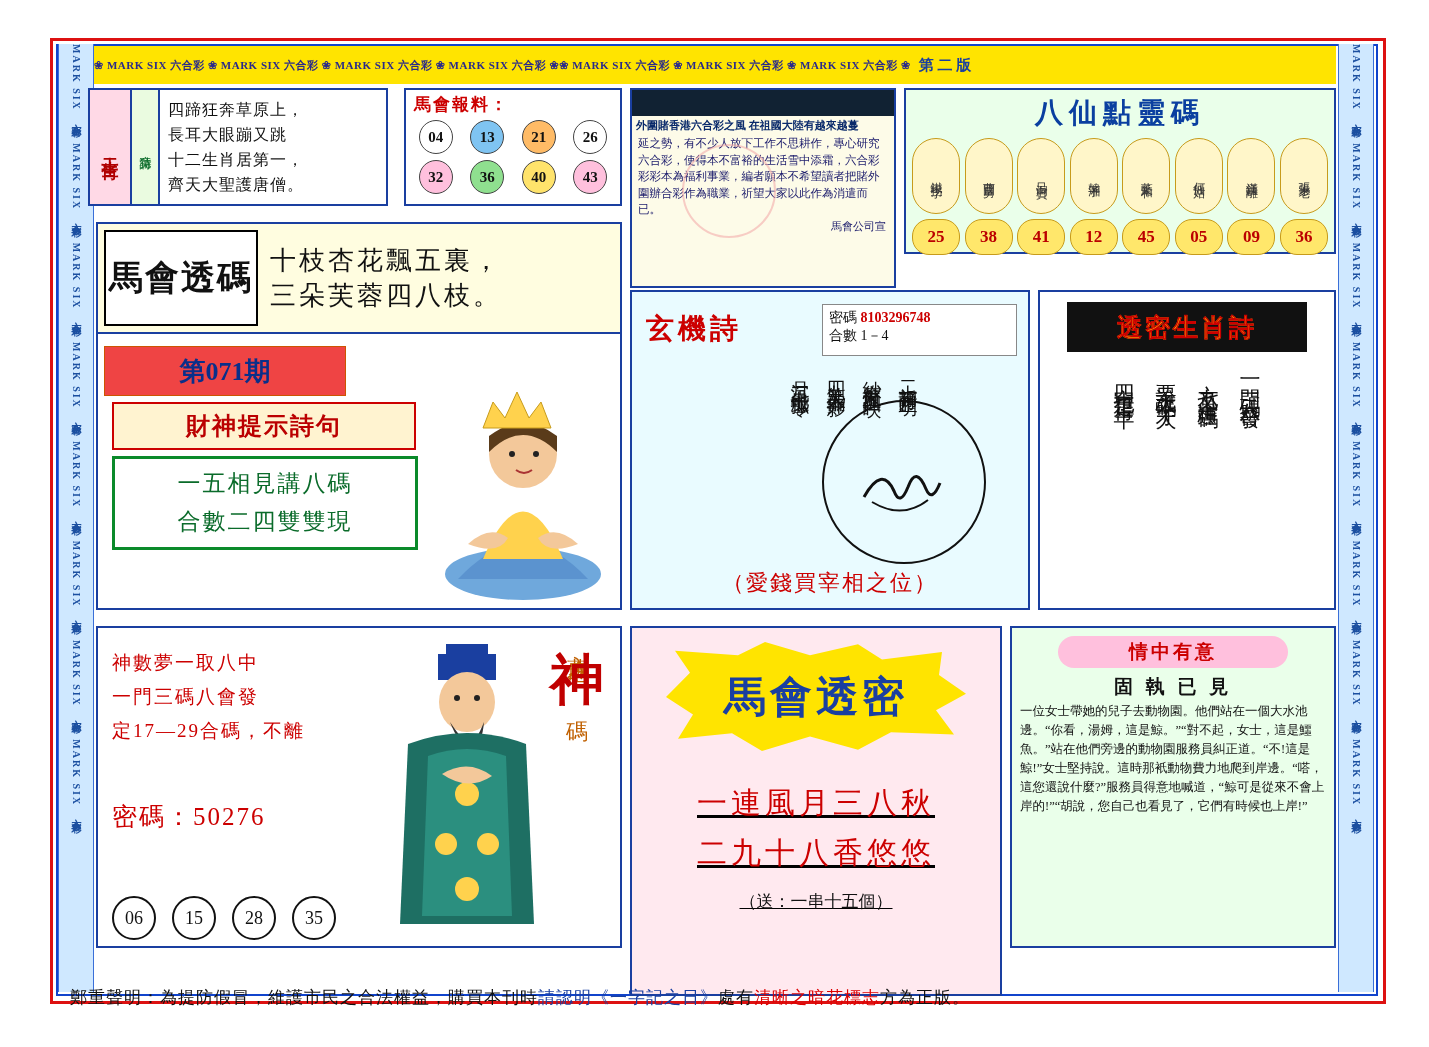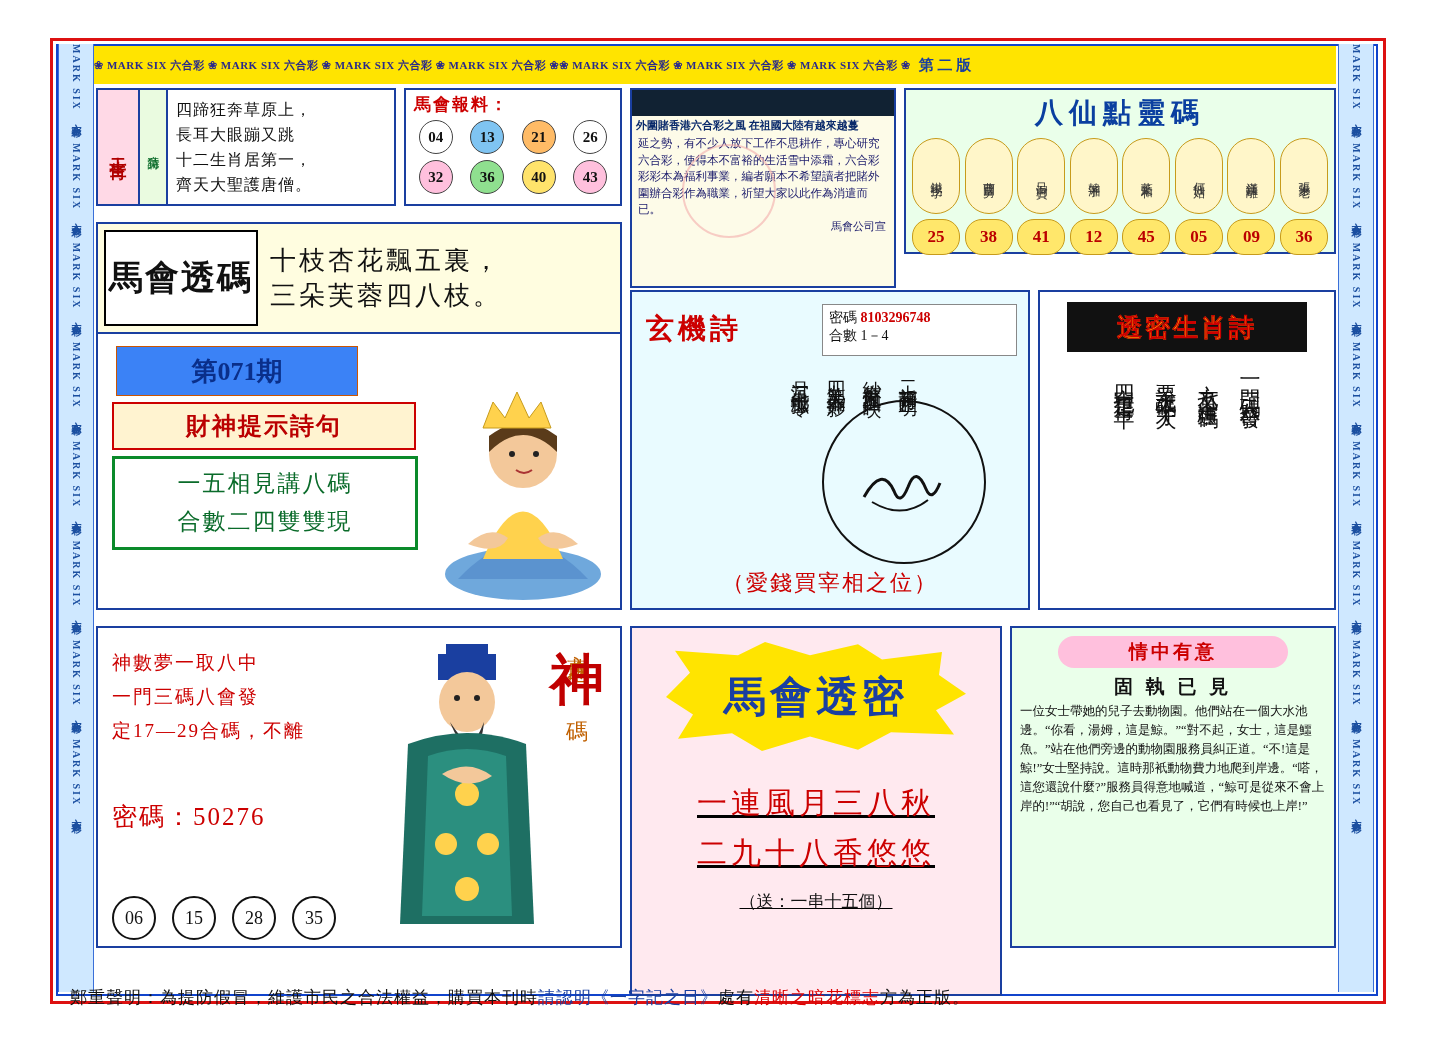--- a/index.html
+++ b/index.html
@@ -15,21 +15,21 @@
 
   
   .header{position:absolute;left:94px;top:46px;width:1242px;height:38px;background:#ffe400;display:flex;align-items:center;}
   .hdr-marks{font-size:11px;font-weight:bold;color:#2a2a8a;white-space:nowrap;letter-spacing:0.5px;}
   .hdr-title{font-size:30px;font-weight:bold;color:#d00000;letter-spacing:4px;padding:0 10px;white-space:nowrap;font-family:"DejaVu Serif",serif;}
   .hdr-edition{font-size:15px;color:#1a3fa0;font-weight:bold;white-space:nowrap;padding-left:8px;}
 
   .panel{position:absolute;box-sizing:border-box;}
 
   
-  #zodiac{left:96px;top:88px;width:300px;height:118px;background:#fff;border:2px solid #1a3fa0;display:flex;}
+  #zodiac{left:88px;top:88px;width:300px;height:118px;background:#fff;border:2px solid #1a3fa0;display:flex;}
   #zodiac .tag{width:40px;background:#ffd9e6;border-right:2px solid #1a3fa0;display:flex;align-items:center;justify-content:center;}
   #zodiac .tag span{writing-mode:vertical-rl;font-size:17px;font-weight:bold;color:#b00000;letter-spacing:2px;}
   #zodiac .tag2{width:26px;background:#eafbe0;border-right:2px solid #1a3fa0;display:flex;align-items:center;justify-content:center;}
   #zodiac .tag2 span{writing-mode:vertical-rl;font-size:12px;color:#0a6b2a;letter-spacing:1px;}
   #zodiac .lines{flex:1;display:flex;flex-direction:column;justify-content:center;padding-left:8px;}
   #zodiac .lines div{font-size:16px;color:#111;letter-spacing:1px;line-height:25px;}
 
   
   #tips{left:404px;top:88px;width:218px;height:118px;background:#ffffff;border:2px solid #1a3fa0;}
   #tips .t-title{font-size:17px;font-weight:bold;color:#c00;padding:3px 0 1px 8px;letter-spacing:2px;}
@@ -58,21 +58,21 @@
   .bx-name{height:74px;background:#fff6c9;border:1px solid #c79b1b;border-radius:24px;margin-bottom:5px;display:flex;align-items:center;justify-content:center;}
   .bx-name span{writing-mode:vertical-rl;font-size:12px;color:#333;letter-spacing:2px;}
   .bx-num{height:34px;background:#ffe76b;border:1px solid #c79b1b;border-radius:17px;display:flex;align-items:center;justify-content:center;font-size:17px;font-weight:bold;color:#b00;}
 
   
   #matou{left:96px;top:222px;width:526px;height:388px;background:#fff;border:2px solid #1a3fa0;}
   #matou .mt-top{display:flex;height:108px;background:#fffde0;border-bottom:2px solid #1a3fa0;}
   #matou .mt-logo{width:150px;margin:6px;border:2px solid #000;background:#fff;display:flex;align-items:center;justify-content:center;font-size:34px;font-weight:bold;letter-spacing:2px;color:#111;line-height:44px;text-align:center;}
   #matou .mt-poem{flex:1;display:flex;flex-direction:column;justify-content:center;font-size:26px;letter-spacing:3px;color:#111;padding-left:6px;}
   #matou .mt-body{position:relative;height:274px;}
-  #matou .issue{position:absolute;left:18px;top:12px;width:240px;height:48px;background:#3b82f6;border:1px solid #cc5500;display:flex;align-items:center;justify-content:center;font-size:26px;font-weight:bold;color:#0a2f8a;}
+  #matou .issue{position:absolute;left:6px;top:12px;width:240px;height:48px;background:#ef4444;border:1px solid #cc5500;display:flex;align-items:center;justify-content:center;font-size:26px;font-weight:bold;color:#0a2f8a;}
   #matou .hint{position:absolute;left:14px;top:68px;width:300px;height:44px;background:#fff3d0;border:2px solid #c00;display:flex;align-items:center;justify-content:center;font-size:24px;font-weight:bold;color:#b00;letter-spacing:2px;}
   #matou .greenbox{position:absolute;left:14px;top:122px;width:300px;height:88px;background:#fff;border:3px solid #0a8a2a;display:flex;flex-direction:column;align-items:center;justify-content:center;}
   #matou .greenbox div{font-size:23px;color:#0a6b2a;letter-spacing:2px;line-height:38px;}
 
   
   #xuanji{left:630px;top:290px;width:400px;height:320px;background:#e9fbff;border:2px solid #1a3fa0;}
   #xuanji .xj-title{position:absolute;left:14px;top:18px;font-size:28px;font-weight:bold;color:#c00;letter-spacing:4px;}
   #xuanji .code-box{position:absolute;left:190px;top:12px;width:195px;height:52px;background:#fff;border:1px solid #888;font-size:14px;color:#111;padding:4px 6px;box-sizing:border-box;}
   #xuanji .code-box b{color:#c00;}
   #xuanji .poem{position:absolute;left:155px;top:74px;display:flex;flex-direction:row-reverse;gap:10px;}

